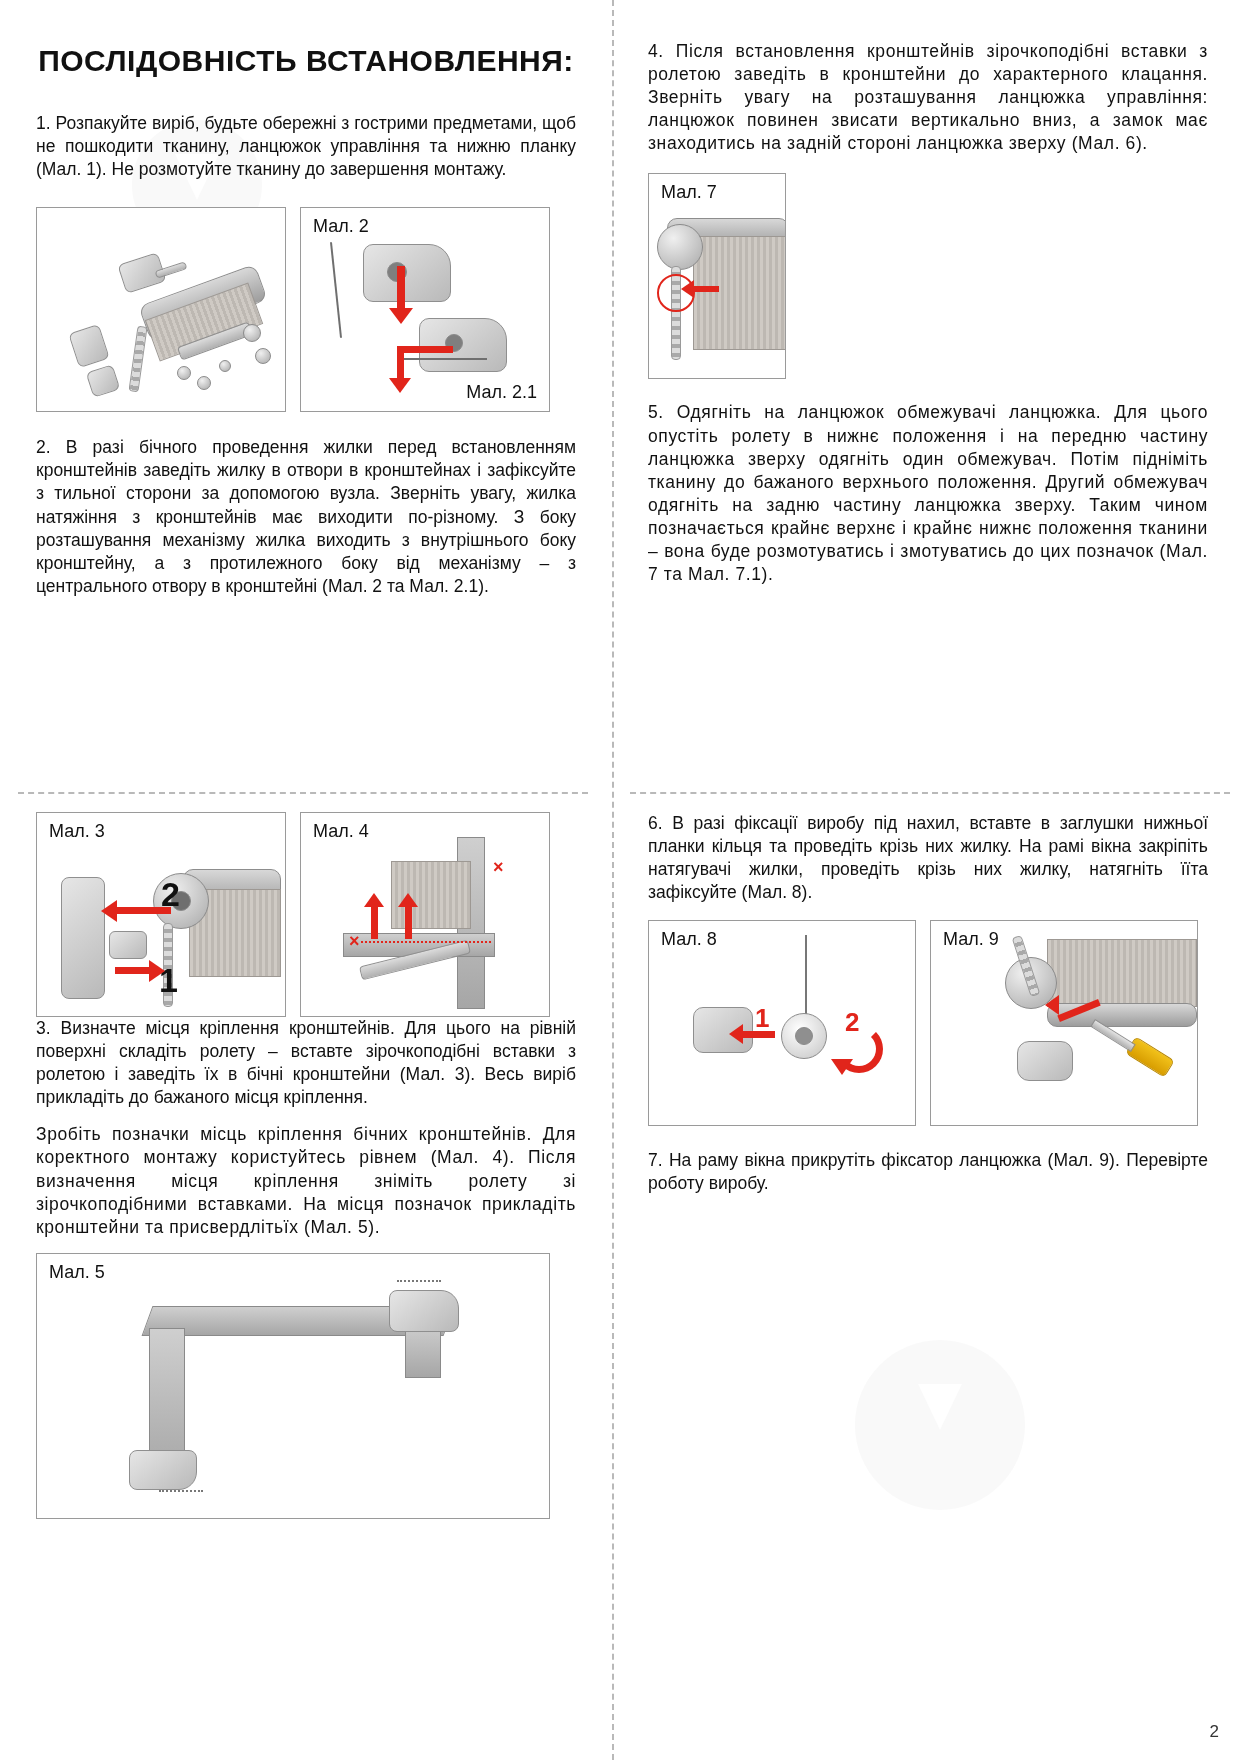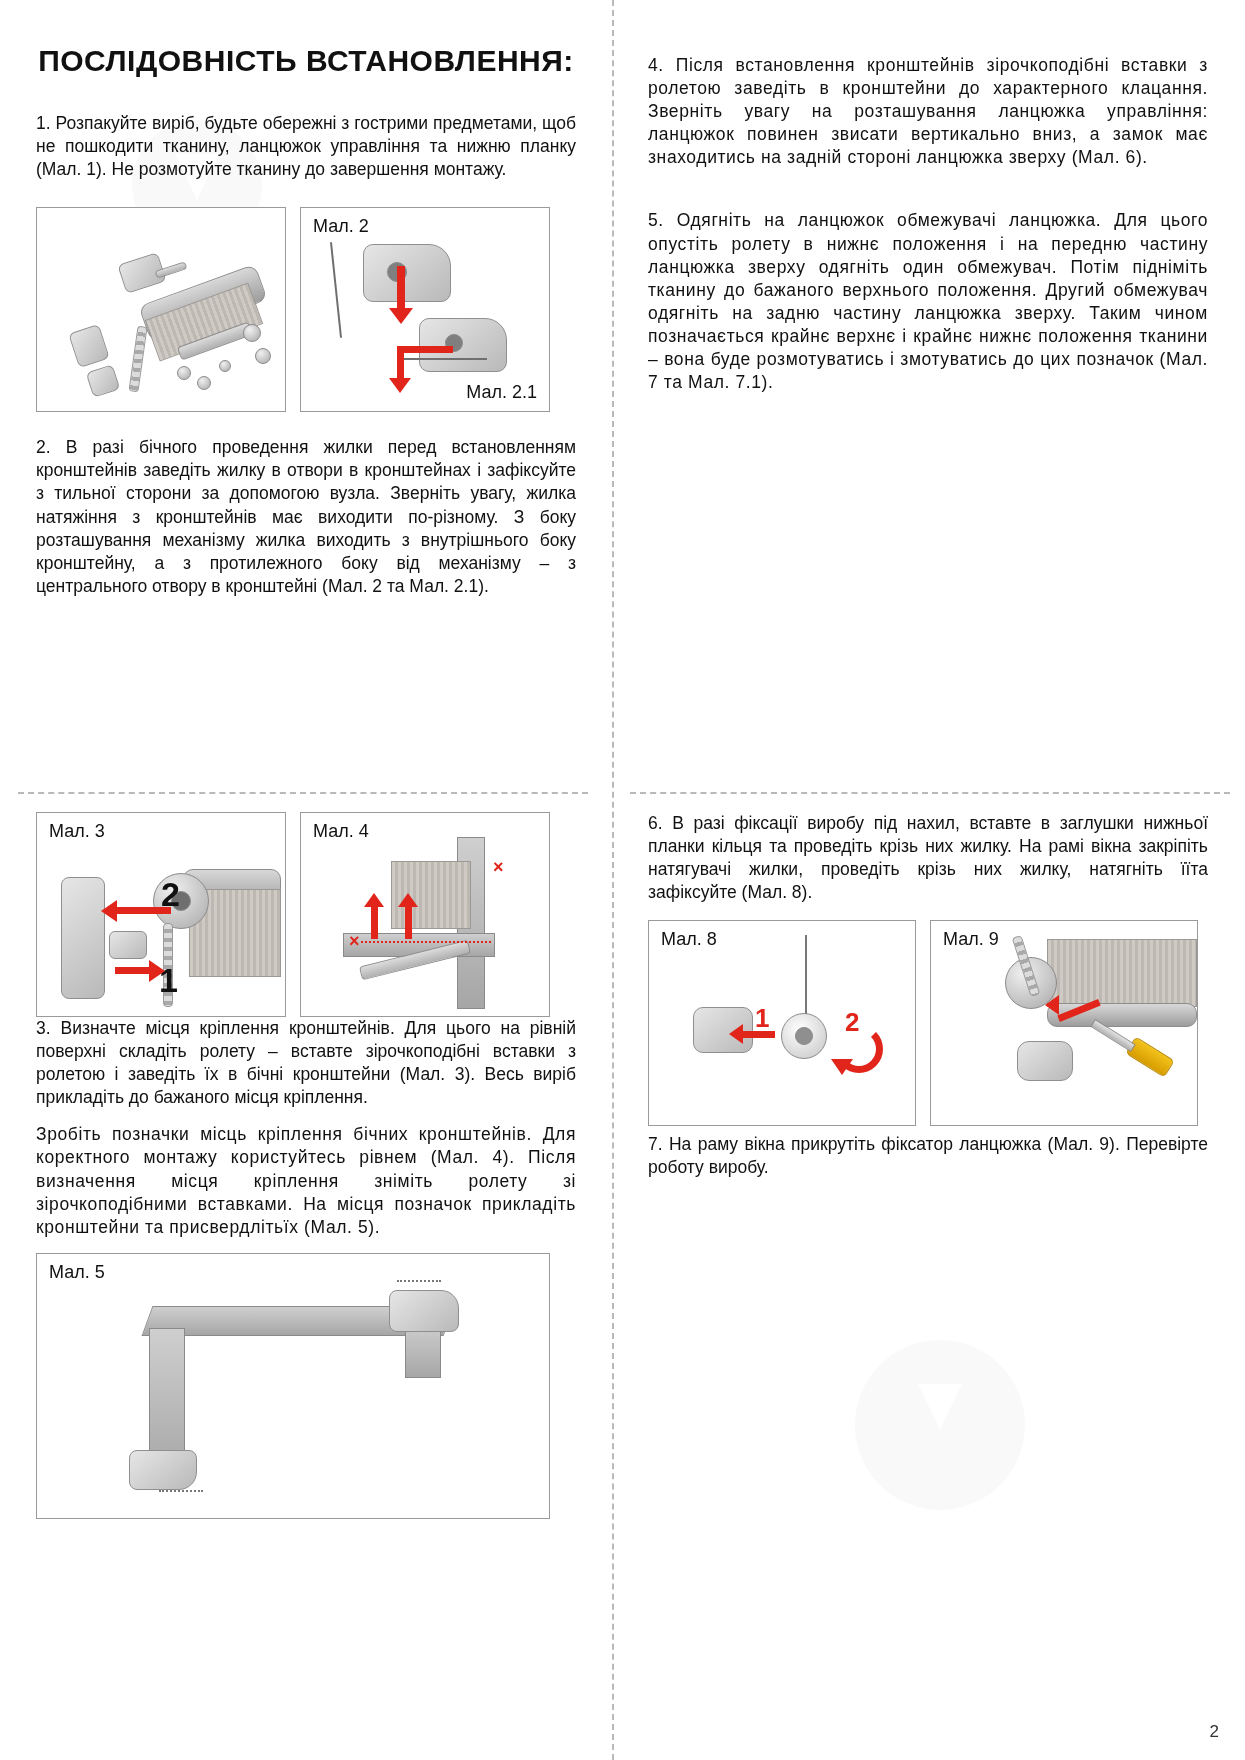--- a/index.html
+++ b/index.html
@@ -329,25 +329,35 @@
       <div class="frame-bar" style="left:368px; top:68px; width:34px; height:54px;"></div>
       <div class="brkt" style="left:92px; top:196px; width:66px; height:38px; border-radius:8px 8px 18px 8px;"></div>
       <div class="brkt" style="left:352px; top:36px; width:68px; height:40px; border-radius:8px 18px 8px 8px;"></div>
       <div style="position:absolute; left:122px; top:236px; width:44px; border-top:2px dotted #777;"></div>
       <div style="position:absolute; left:360px; top:26px; width:44px; border-top:2px dotted #777;"></div>
     </div>
   </div>
 
   <div class="col-right">
 
-    <p class="para spaced" style="margin-top:24px;">4. Після встановлення кронштейнів зірочкоподібні вставки з ролетою заведіть в кронштейни до характерного клацання. Зверніть увагу на розташування ланцюжка управління: ланцюжок повинен звисати вертикально вниз, а замок має знаходитись на задній стороні ланцюжка зверху (Мал. 6).</p>
+    <p class="para spaced" style="margin-top:10px;">4. Після встановлення кронштейнів зірочкоподібні вставки з ролетою заведіть в кронштейни до характерного клацання. Зверніть увагу на розташування ланцюжка управління: ланцюжок повинен звисати вертикально вниз, а замок має знаходитись на задній стороні ланцюжка зверху (Мал. 6).</p>
 
     <div class="figrow" style="margin-top:18px;">
 
 
+      <div class="fig" style="width:138px; height:206px;">
+        <span class="cap">Мал. 7</span>
+        <div class="tube" style="left:18px; top:44px; width:120px; height:28px;"></div>
+        <div class="fabric" style="left:44px; top:62px; width:94px; height:112px;"></div>
+        <div class="disc" style="left:8px; top:50px; width:44px; height:44px;"></div>
+        <div class="chain" style="left:22px; top:92px; height:92px;"></div>
+        <div class="ring" style="left:8px; top:100px; width:34px; height:34px;"></div>
+        <div class="redarrow" style="left:42px; top:112px; width:28px; height:6px;"></div>
+        <div style="position:absolute; left:32px; top:106px; width:0; height:0; border-top:9px solid transparent; border-bottom:9px solid transparent; border-right:13px solid #e1251b;"></div>
+      </div>
 
     </div>
 
     <p class="para spaced" style="margin-top:22px;">5. Одягніть на ланцюжок обмежувачі ланцюжка. Для цього опустіть ролету в нижнє положення і на передню частину ланцюжка зверху одягніть один обмежувач. Потім підніміть тканину до бажаного верхнього положення. Другий обмежувач одягніть на задню частину ланцюжка зверху. Таким чином позначається крайнє верхнє і крайнє нижнє положення тканини – вона буде розмотуватись і змотуватись до цих позначок (Мал. 7 та Мал. 7.1).</p>
   </div>
 
   <div class="col-right" style="top:812px;">
 
     <p class="para">6. В разі фіксації виробу під нахил, вставте в заглушки нижньої планки кільця та проведіть крізь них жилку. На рамі вікна закріпіть натягувачі жилки, проведіть крізь них жилку, натягніть їїта зафіксуйте (Мал. 8).</p>
 
@@ -374,17 +384,17 @@
         <div class="disc" style="left:74px; top:36px; width:50px; height:50px;"></div>
         <div class="chain" style="left:90px; top:14px; height:60px; transform:rotate(-18deg);"></div>
         <div class="brkt" style="left:86px; top:120px; width:54px; height:38px; border-radius:12px;"></div>
         <div style="position:absolute; left:196px; top:126px; width:44px; height:18px; background:linear-gradient(180deg,#f2c21a,#d79c00); border:1px solid #b98800; border-radius:5px; transform:rotate(32deg);"></div>
         <div style="position:absolute; left:158px; top:110px; width:46px; height:7px; background:linear-gradient(180deg,#e3e3e3,#b0b0b0); border:1px solid #8f8f8f; transform:rotate(32deg);"></div>
         <div class="redarrow" style="left:126px; top:86px; width:44px; height:7px; transform:rotate(-22deg);"></div>
         <div style="position:absolute; left:114px; top:74px; width:0; height:0; border-top:10px solid transparent; border-bottom:10px solid transparent; border-right:14px solid #e1251b;"></div>
       </div>
     </div>
 
-    <p class="para" style="margin-top:7px;">7. На раму вікна прикрутіть фіксатор ланцюжка (Мал. 9). Перевірте роботу виробу.</p>
+    <p class="para" style="margin-top:23px;">7. На раму вікна прикрутіть фіксатор ланцюжка (Мал. 9). Перевірте роботу виробу.</p>
   </div>
 
   <div class="page-number">2</div>
 </div>
 
 </body></html>

